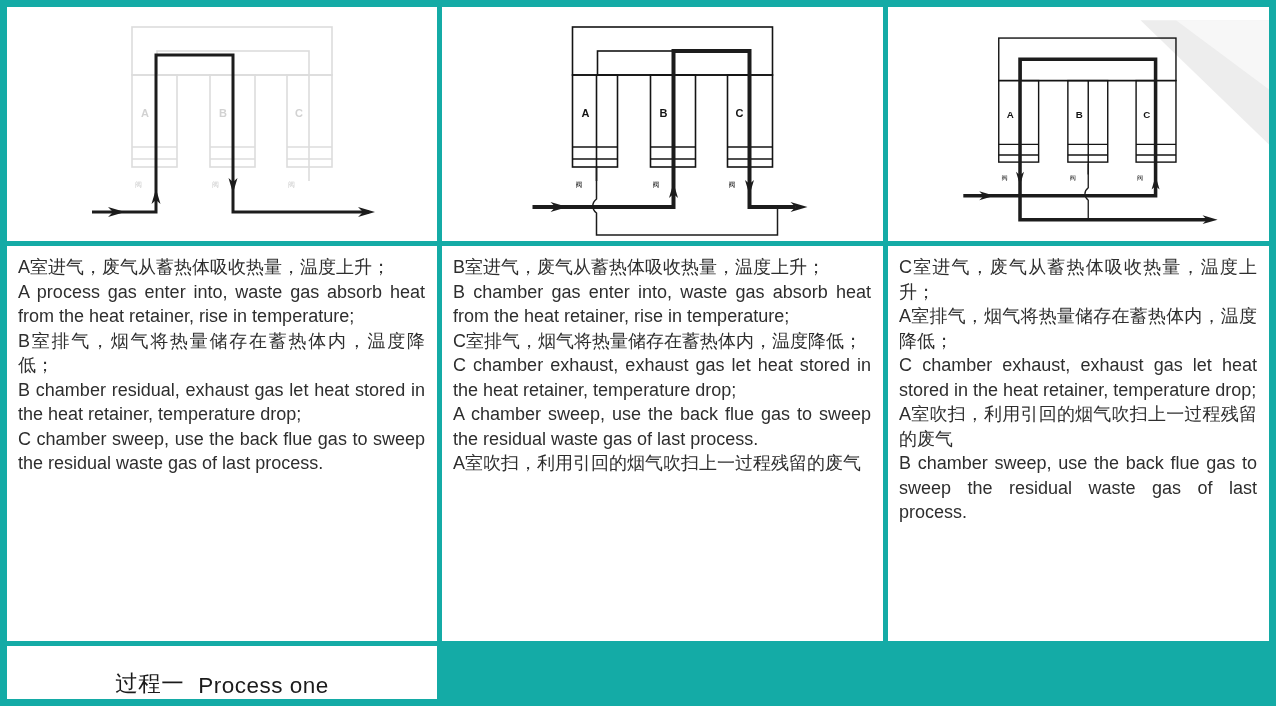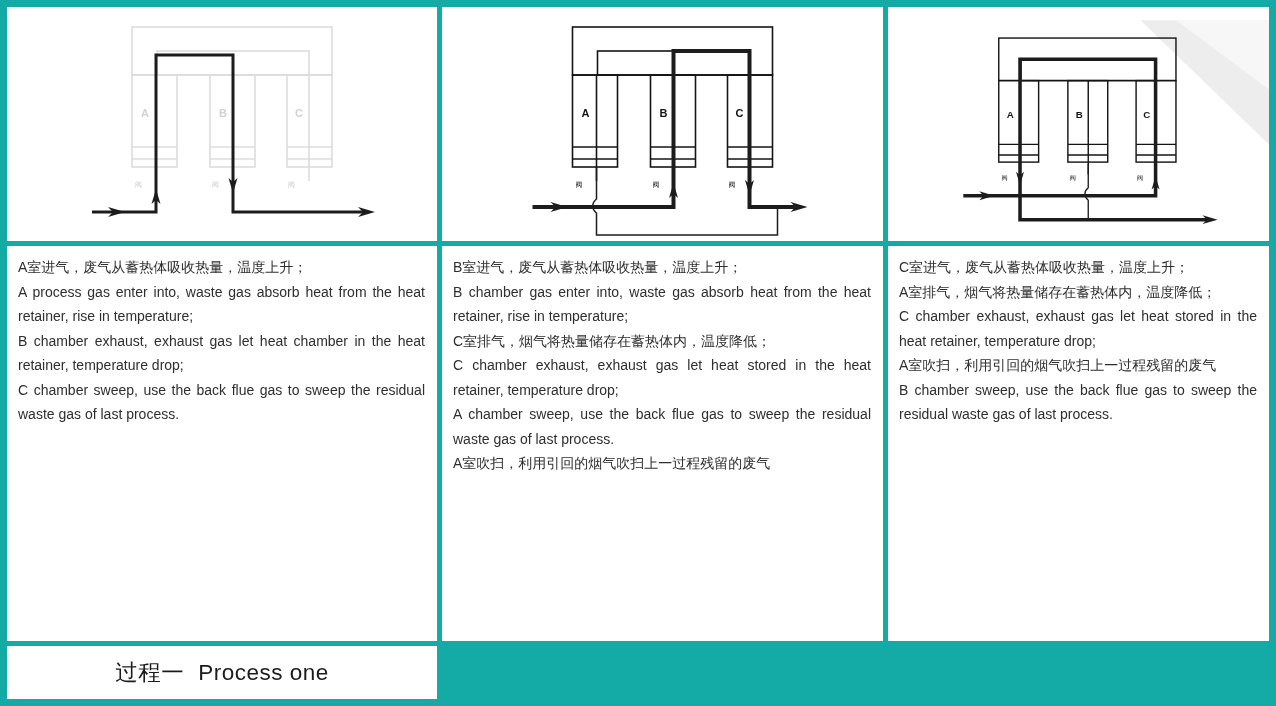--- a/index.html
+++ b/index.html
@@ -8,24 +8,24 @@
     width:1276px;height:706px;box-sizing:border-box;
     background:#14aba6;
     display:grid;
     grid-template-columns:430px 441px 1fr;
     grid-template-rows:234px 1fr 53px;
     gap:5px;padding:7px;
   }
   .cell{background:#ffffff;overflow:hidden;}
   .diagram-cell{display:flex;align-items:center;justify-content:center;position:relative;}
   .diagram-cell svg{width:100%;height:100%;display:block;}
-  .desc-cell{padding:9px 12px 0 11px;font-size:14px;line-height:24.5px;color:#2e2e2e;
+  .desc-cell{padding:9px 12px 0 11px;font-size:18px;line-height:24.5px;color:#2e2e2e;
              text-align:justify;}
   .desc-cell p{margin:0;}
-  .footer-cell{display:flex;align-items:center;justify-content:center;gap:14px;
+  .footer-cell{display:flex;align-items:flex-end;justify-content:center;gap:14px;
                font-size:22.5px;color:#1b1b1b;letter-spacing:.5px;}
   
   .st{fill:none;stroke:#141414;stroke-width:1.6;}
   .ghost .st{stroke:#dcdcdc;}
   .flow{fill:none;stroke:#1c1c1c;}
   .w3{stroke-width:3;}
   .w4{stroke-width:4;}
   .thin{stroke-width:1.5;}
   .ah{fill:#1c1c1c;stroke:none;}
   .chlabel{font-family:"Liberation Sans",sans-serif;font-size:11px;font-weight:600;fill:#141414;}
@@ -151,21 +151,22 @@
         <polygon class="ah" points="144.5,171 149,175 153.5,171 149,186"></polygon>
         <polygon class="ah" points="297.5,191 302,187 306.5,191 302,176"></polygon>
         <polygon class="ah" points="355,220 360,225 355,230 372,225"></polygon>
       </g>
     </svg>
   </div>
 
   <div class="cell desc-cell">
     <p>A室进气，废气从蓄热体吸收热量，温度上升；</p>
     <p>A process gas enter into, waste gas absorb heat from the heat retainer, rise in temperature;</p>
-    <p>B chamber exhaust, exhaust gas let heat chamber in the heat retainer, temperature drop;</p>
+    <p>B室排气，烟气将热量储存在蓄热体内，温度降低；</p>
+    <p>B chamber residual, exhaust gas let heat stored in the heat retainer, temperature drop;</p>
     <p>C chamber sweep, use the back flue gas to sweep the residual waste gas of last process.</p>
   </div>
 
   <div class="cell desc-cell">
     <p>B室进气，废气从蓄热体吸收热量，温度上升；</p>
     <p>B chamber gas enter into, waste gas absorb heat from the heat retainer, rise in temperature;</p>
     <p>C室排气，烟气将热量储存在蓄热体内，温度降低；</p>
     <p>C chamber exhaust, exhaust gas let heat stored in the heat retainer, temperature drop;</p>
     <p>A chamber sweep, use the back flue gas to sweep the residual waste gas of last process.</p>
     <p>A室吹扫，利用引回的烟气吹扫上一过程残留的废气</p>

